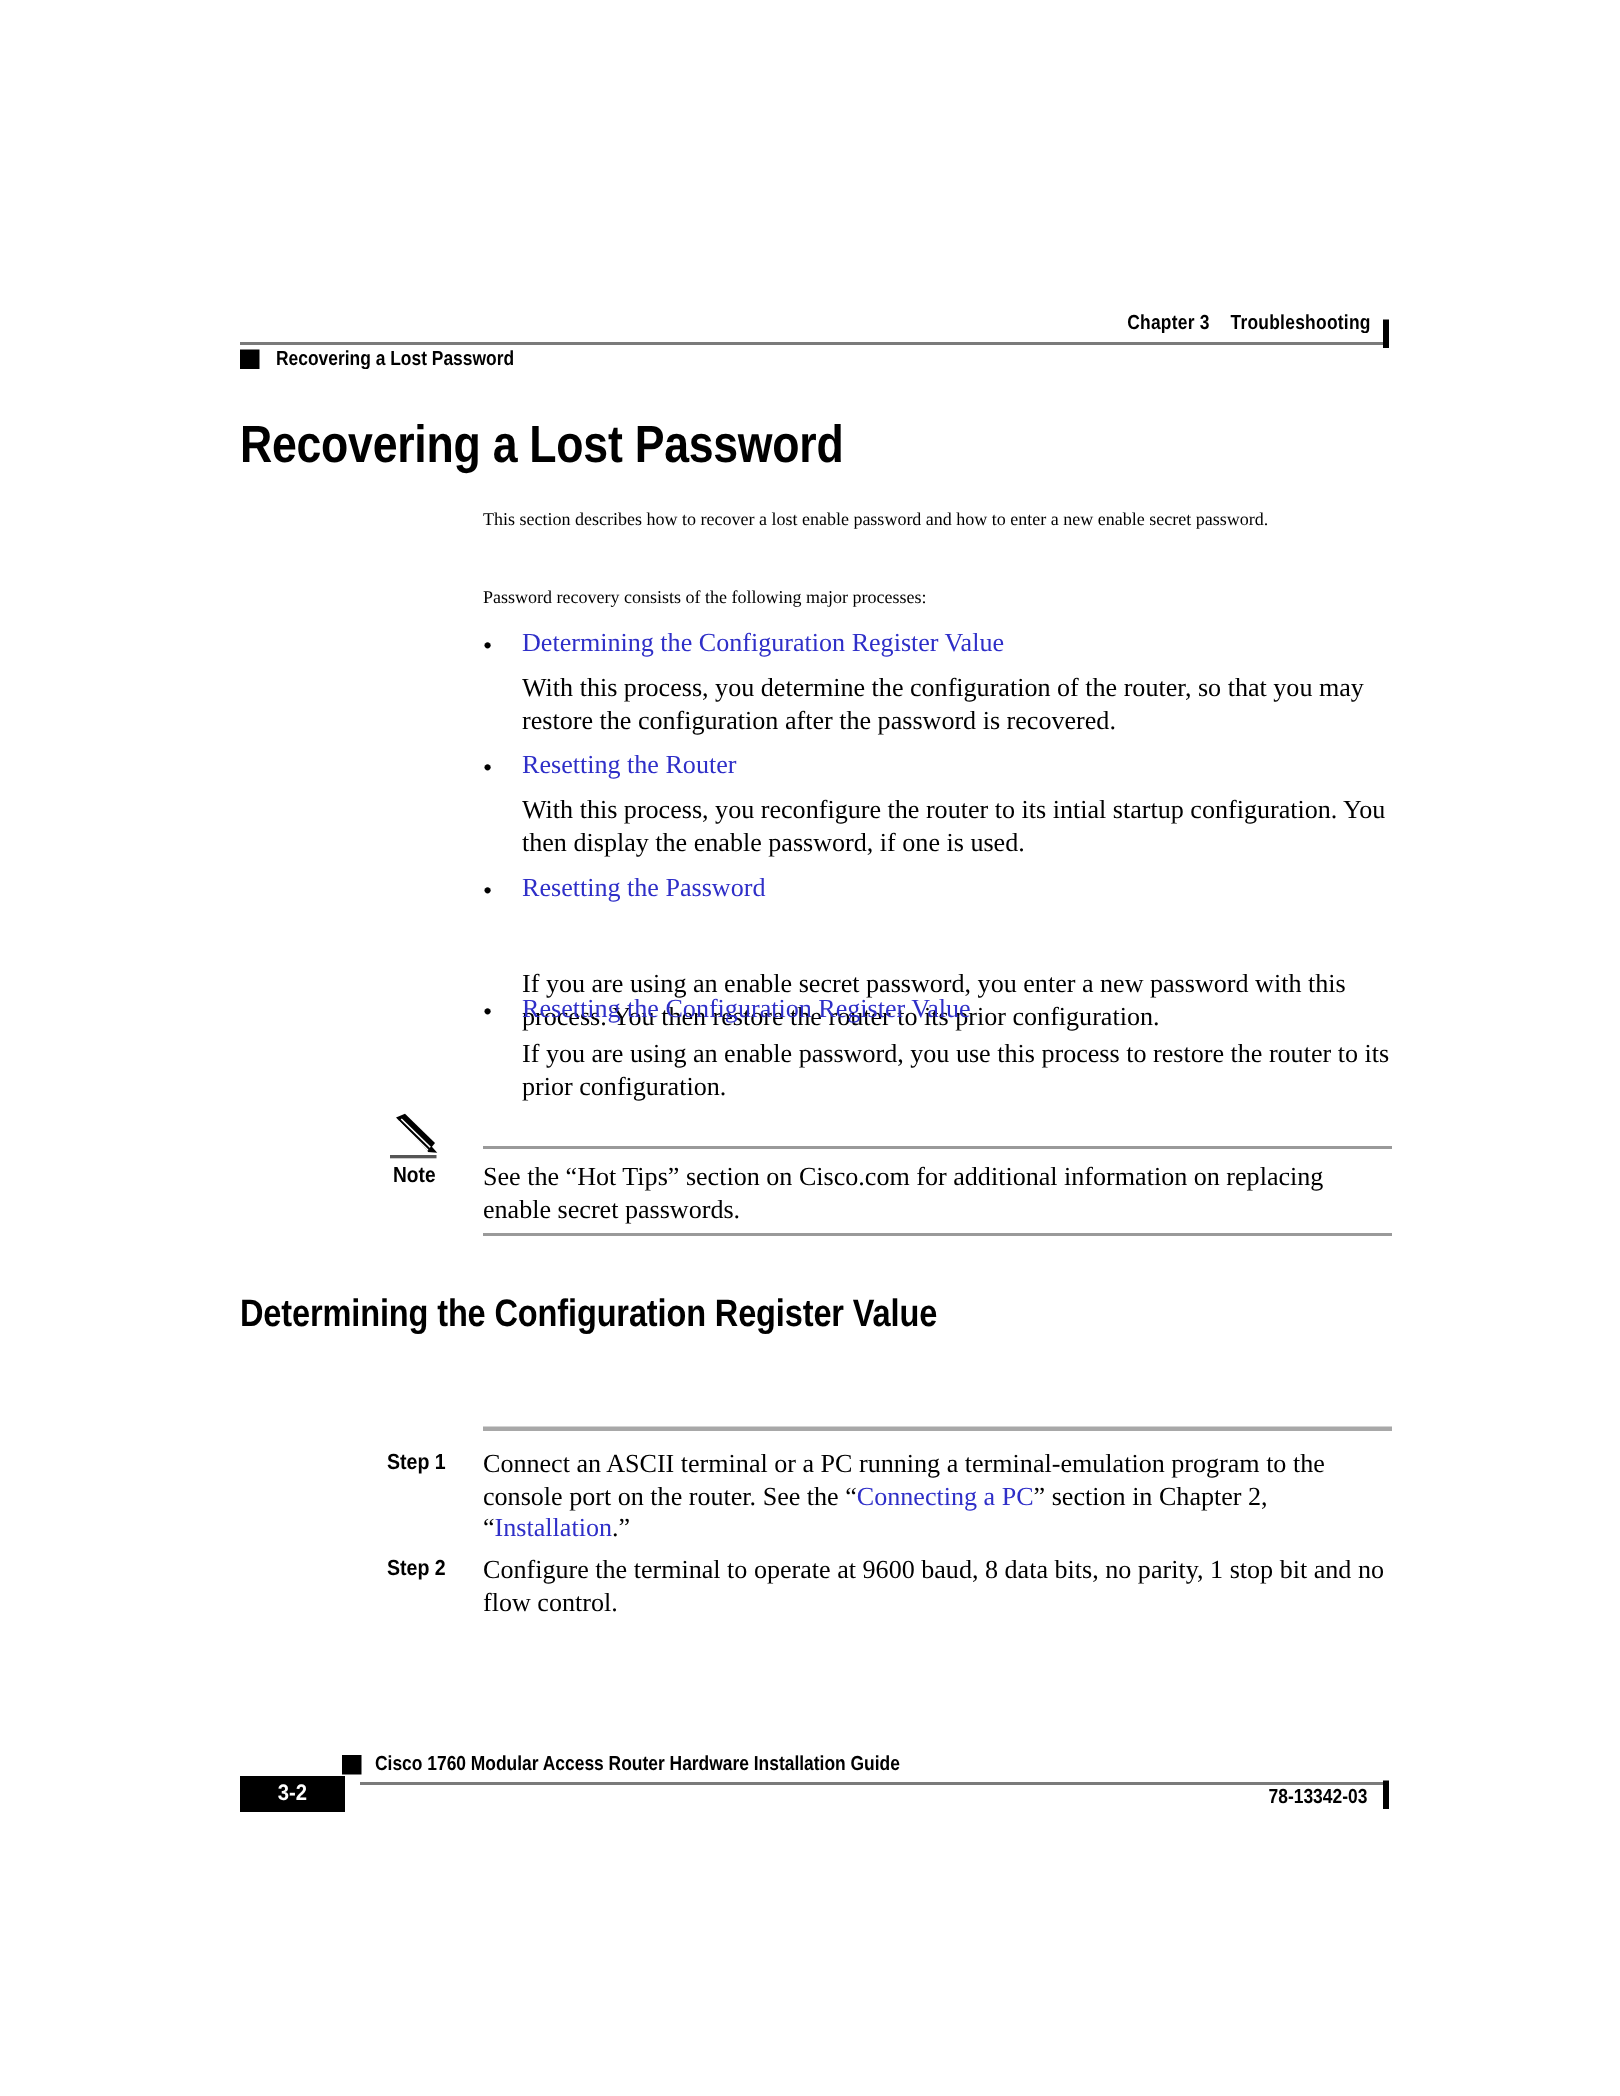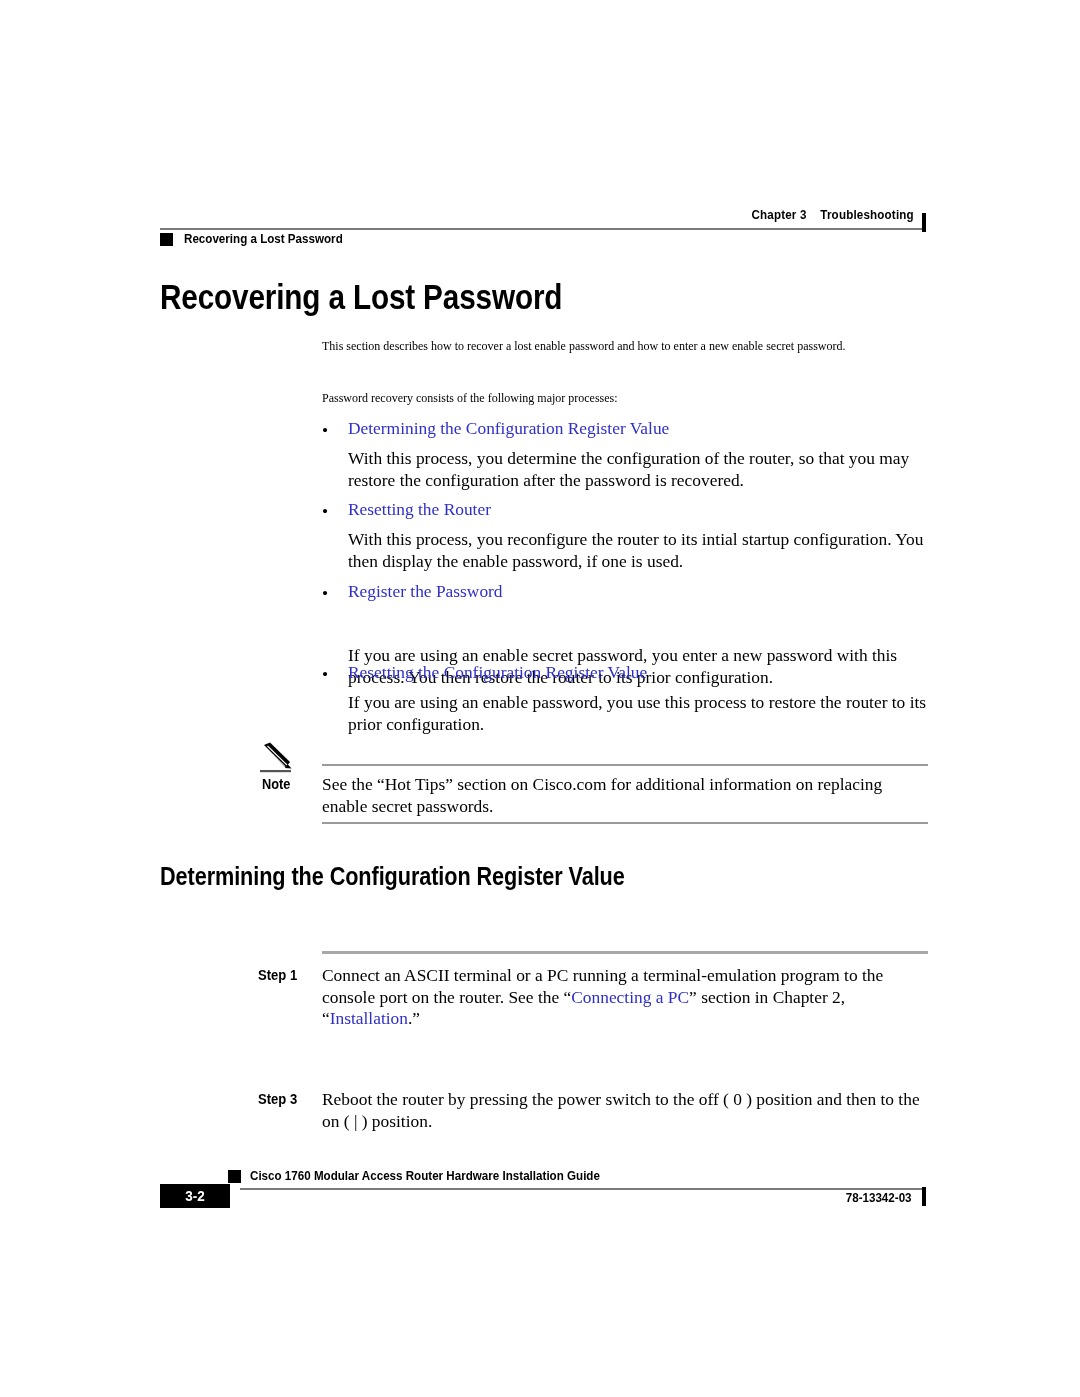--- a/index.html
+++ b/index.html
@@ -349,21 +349,21 @@
   <div class="bullet-desc b1-desc">With this process, you determine the configuration of the router, so that you may restore the configuration after the password is recovered.</div>
 
   <div class="bullet-item b2">
     <span class="bullet">•</span>
     <span class="link-text">Resetting the Router</span>
   </div>
   <div class="bullet-desc b2-desc">With this process, you reconfigure the router to its intial startup configuration. You then display the enable password, if one is used.</div>
 
   <div class="bullet-item b3">
     <span class="bullet">•</span>
-    <span class="link-text">Register the Password</span>
+    <span class="link-text">Resetting the Password</span>
   </div>
   <div class="bullet-desc b3-desc">If you are using an enable secret password, you enter a new password with this process. You then restore the router to its prior configuration.</div>
 
   <div class="bullet-item b4">
     <span class="bullet">•</span>
     <span class="link-text">Resetting the Configuration Register Value</span>
   </div>
   <div class="bullet-desc b4-desc">If you are using an enable password, you use this process to restore the router to its prior configuration.</div>
 
   <div class="note">
@@ -388,25 +388,25 @@
 
   <div class="h2 h2-determining">Determining the Configuration Register Value</div>
 
   <div class="step-rule"></div>
 
   <div class="step s1">
     <span class="step-label">Step 1</span>
     <div class="step-text"><span>Connect an ASCII terminal or a PC running a terminal-emulation program to the console port on the router. See the “</span><span class="link">Connecting a PC</span><span>” section in Chapter 2, “</span><span class="link">Installation</span><span>.”</span></div>
   </div>
 
-
-  <div class="step s3">
-    <span class="step-label">Step 3</span>
-    <div class="step-text"><span>Reboot the router by pressing the power switch to the off ( 0 ) position and then to the on ( | ) position.</span></div>
-  </div>
+  <div class="step s2">
+    <span class="step-label">Step 2</span>
+    <div class="step-text"><span>Configure the terminal to operate at 9600 baud, 8 data bits, no parity,  1 stop bit and no flow control.</span></div>
+  </div>
+
 
   <div class="footer">
     <div class="footer-square"></div>
     <div class="footer-guide">Cisco 1760 Modular Access Router Hardware Installation Guide</div>
     <div class="footer-rule"></div>
     <div class="footer-pagebox"></div>
     <div class="footer-pagenum">3-2</div>
     <div class="footer-docnum">78-13342-03</div>
     <div class="footer-tick"></div>
   </div>

